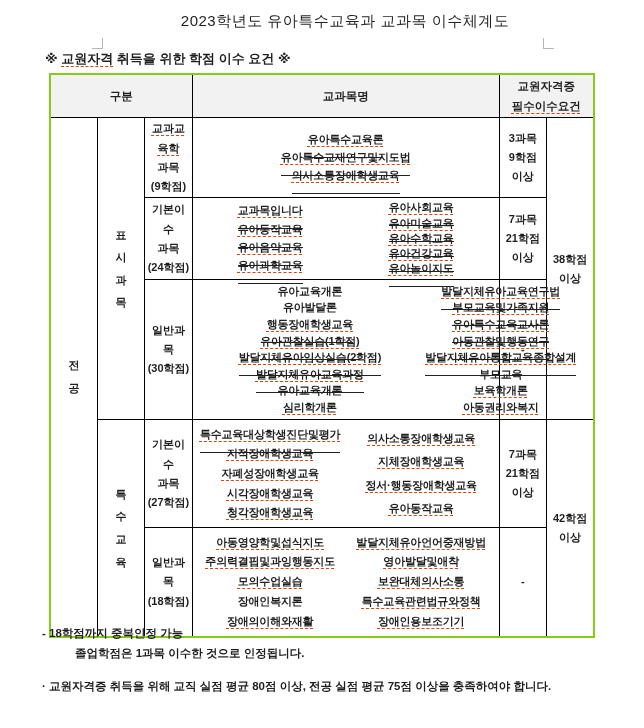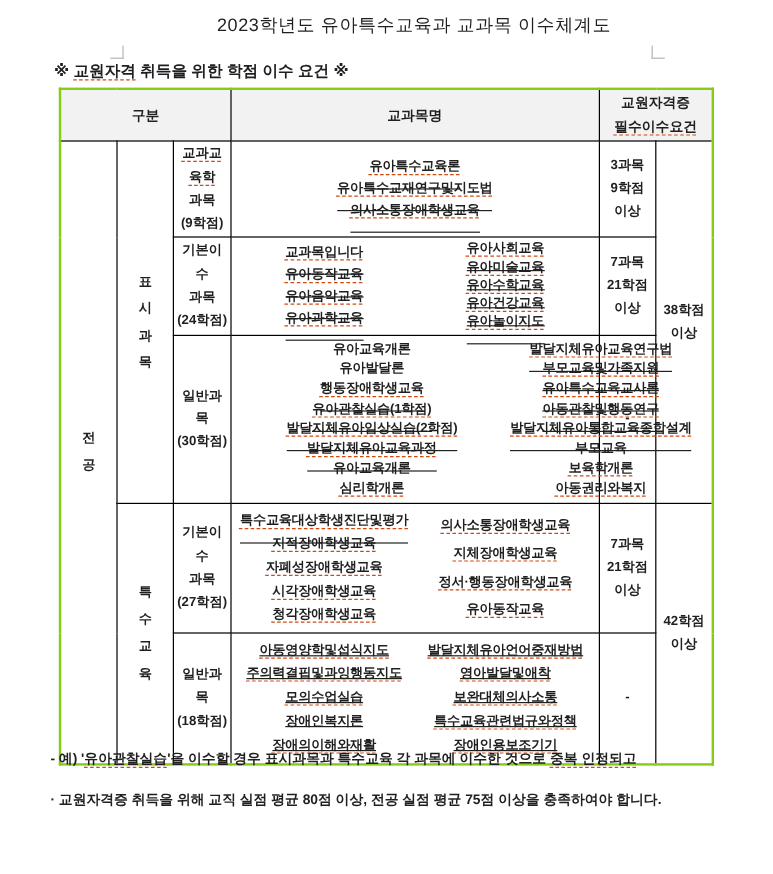--- a/index.html
+++ b/index.html
@@ -20,21 +20,21 @@
   .c1{width:19px;} .c2{width:20px;} .c3{width:80px;margin-top:14px;} .c4{width:302px;}
   .c5{width:68px;} .c6{width:57px;}
   tr.r1{height:62px;} tr.r2{height:82px;} tr.r3{height:140px;}
   tr.r4{height:108px;} tr.r5{height:109px;}
   .vert{white-space:pre-line;line-height:2.05;font-size:11px;}
   .lines div{line-height:1.75;}
   .cols{display:flex;width:100%;}
   .ccol{flex:1;display:flex;flex-direction:column;justify-content:space-evenly;
         align-items:center;}
   .r1 .ccol{min-height:58px;} .r2 .ccol{min-height:78px;} .r3 .ccol{min-height:136px;margin-left:44px;}
-  .r4 .ccol{min-height:104px;} .r5 .ccol{min-height:105px;text-decoration:underline;}
+  .r4 .ccol{min-height:104px;} .r5 .ccol{min-height:105px;}
   .ccol div{line-height:1.25;letter-spacing:-0.2px;white-space:nowrap;}
   .u{border-bottom:1.4px solid #222;padding-bottom:12px;}
   .r{text-decoration:underline;text-decoration-style:dashed;
      text-decoration-color:#d2490f;text-decoration-thickness:1.2px;
      text-underline-offset:2.5px;}
   .notes{position:absolute;left:42px;top:624px;width:580px;font-size:11.5px;
          font-weight:700;}
   .note{line-height:1.7;white-space:nowrap;}
   .note.indent{padding-left:33px;}
   .note.gap{margin-top:14px;}
@@ -213,15 +213,16 @@
       </div>
     </td>
     <td class="c5 lines">
           <div><span>-</span></div>
         </td>
   </tr>
 </tbody>
   </table>
 
 <div class="notes" id="notes">
-    <div class="note"><span>- 예) '</span><span class="r">유아관찰실습</span><span>'을 이수할 경우 표시과목과 특수교육 각 과목에 이수한 것으로 </span><span class="r">중복 인정되고</span></div>
+    <div class="note"><span>- 18학점까지 중복인정 가능</span></div>
+    <div class="note indent"><span>졸업학점은 1과목 이수한 것으로 인정됩니다.</span></div>
     <div class="note gap"><span>· 교원자격증 취득을 위해 교직 실점 평균 80점 이상, 전공 실점 평균 75점 이상을 충족하여야 합니다.</span></div>
   </div>
 
 </body></html>

